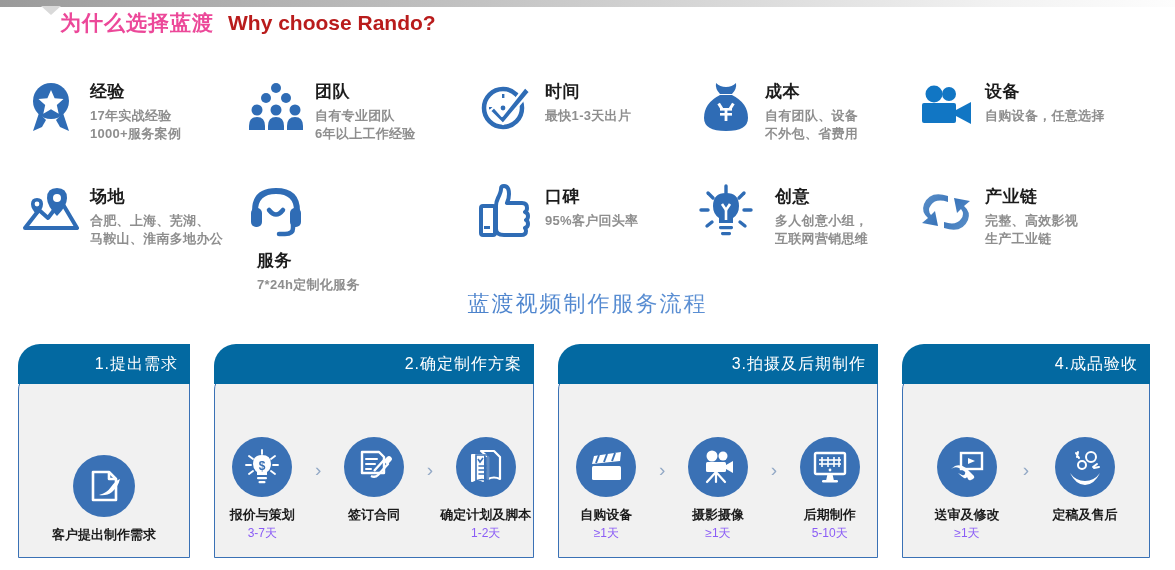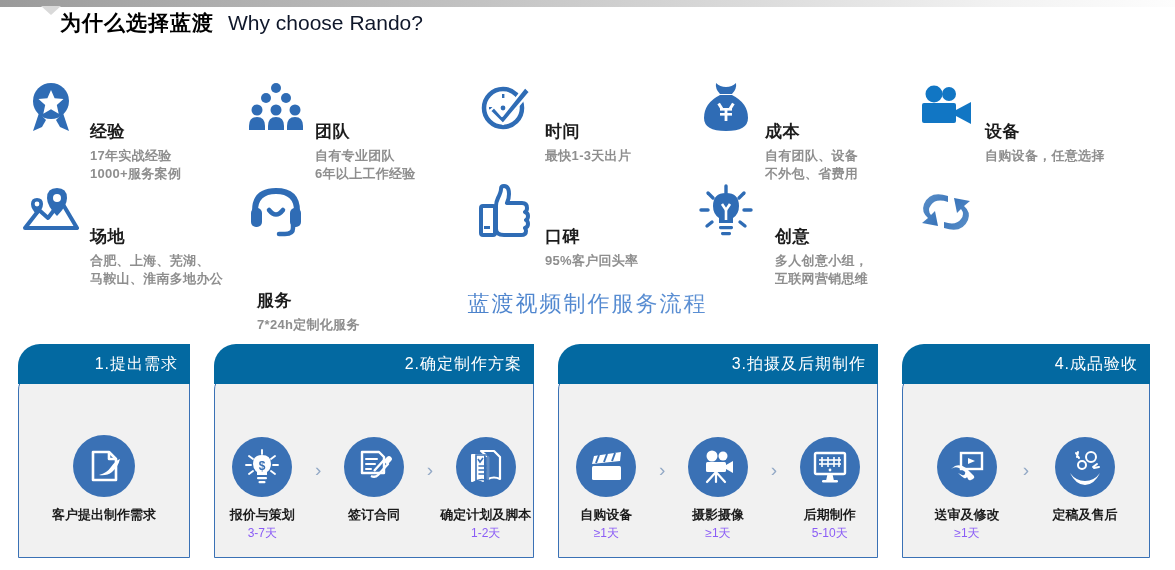--- a/index.html
+++ b/index.html
@@ -22,46 +22,46 @@
     border-right:10px solid transparent;
     border-top:9px solid #d9d9d9;
   }
 
   
   #headline{
     position:absolute;left:60px;top:9px;
     white-space:nowrap;
   }
   #headline .cn{
-    font-size:21px;font-weight:bold;color:#000000;letter-spacing:1px;
+    font-size:21px;font-weight:bold;color:#ec4899;letter-spacing:1px;
   }
   #headline .en{
-    font-size:21px;color:#0f172a;letter-spacing:0px;margin-left:14px;
-    font-weight:normal;
+    font-size:21px;color:#b91c1c;letter-spacing:0px;margin-left:14px;
+    font-weight:bold;
   }
 
   
   #features{
     position:absolute;left:22px;top:72px;width:1140px;
   }
   .feat-row{display:flex;}
   .feat-row.r1{height:105px;}
   .feat-row.r2{height:90px;}
   .feat{
     display:flex;align-items:flex-start;
   }
   .feat-ico{
     width:58px;height:58px;flex:0 0 58px;
     display:flex;align-items:center;justify-content:center;
     margin-top:6px;
   }
   .feat-txt{margin-left:10px;padding-top:10px;}
   .feat-title{
     font-size:17px;font-weight:bold;color:#1b1b1b;line-height:20px;
-    margin-bottom:5px;letter-spacing:0.5px;margin-top:40px;
+    margin-bottom:5px;letter-spacing:0.5px;
   }
   .feat-desc{
     font-size:13px;color:#8e8e8e;line-height:18px;font-weight:bold;
     letter-spacing:0.3px;white-space:pre-line;
   }
 
   
   .r1 .c0{width:225px;}
   .r1 .c1{width:230px;}
   .r1 .c2{width:220px;}
@@ -133,21 +133,21 @@
   .step-dur{
     font-size:12px;color:#8b5cf6;line-height:16px;margin-top:2px;
     white-space:nowrap;
   }
   .step-dur.empty{visibility:hidden;}
   .arrow{
     font-size:19px;color:#93a9c6;
     align-self:flex-start;margin-top:22px;
     width:18px;text-align:center;font-weight:normal;
   }
-  .card.w1 .steps{padding-bottom:32px;}
+  .card.w1 .steps{padding-bottom:12px;}
   .card.w1 .step{width:140px;}
   .card.w1 .step-circle{width:62px;height:62px;}
 </style>
 </head>
 <body>
 
 <div id="top-strip"></div>
 <div id="top-notch"></div>
 
 <div id="headline">
@@ -336,20 +336,25 @@
             </linearGradient>
             <linearGradient id="gradRecB" x1="1" y1="1" x2="0" y2="0">
               <stop offset="0%" stop-color="#5d91c9"></stop>
                 <stop offset="100%" stop-color="#2f6cb5"></stop>
             </linearGradient>
           </defs>
           <path d="M30 12 q-18-6-24 8 q-3 8 4 14 l-6 5 l16 3 l-3-15 l-4 4 q-4-5 0-10 q5-7 17-3 Z" fill="url(#gradRecA)"></path>
           <path d="M26 44 q18 6 24-8 q3-8-4-14 l6-5 l-16-3 l3 15 l4-4 q4 5 0 10 q-5 7-17 3 Z" fill="url(#gradRecB)"></path>
         </svg>
       </div>
+      <div class="feat-txt">
+        <div class="feat-title">产业链</div>
+        <div class="feat-desc">完整、高效影视
+生产工业链</div>
+      </div>
     </div>
 
   </div>
 </div>
 
 <div id="proc-title">蓝渡视频制作服务流程</div>
 
 <div id="cards">
 
   <div class="card w1">

